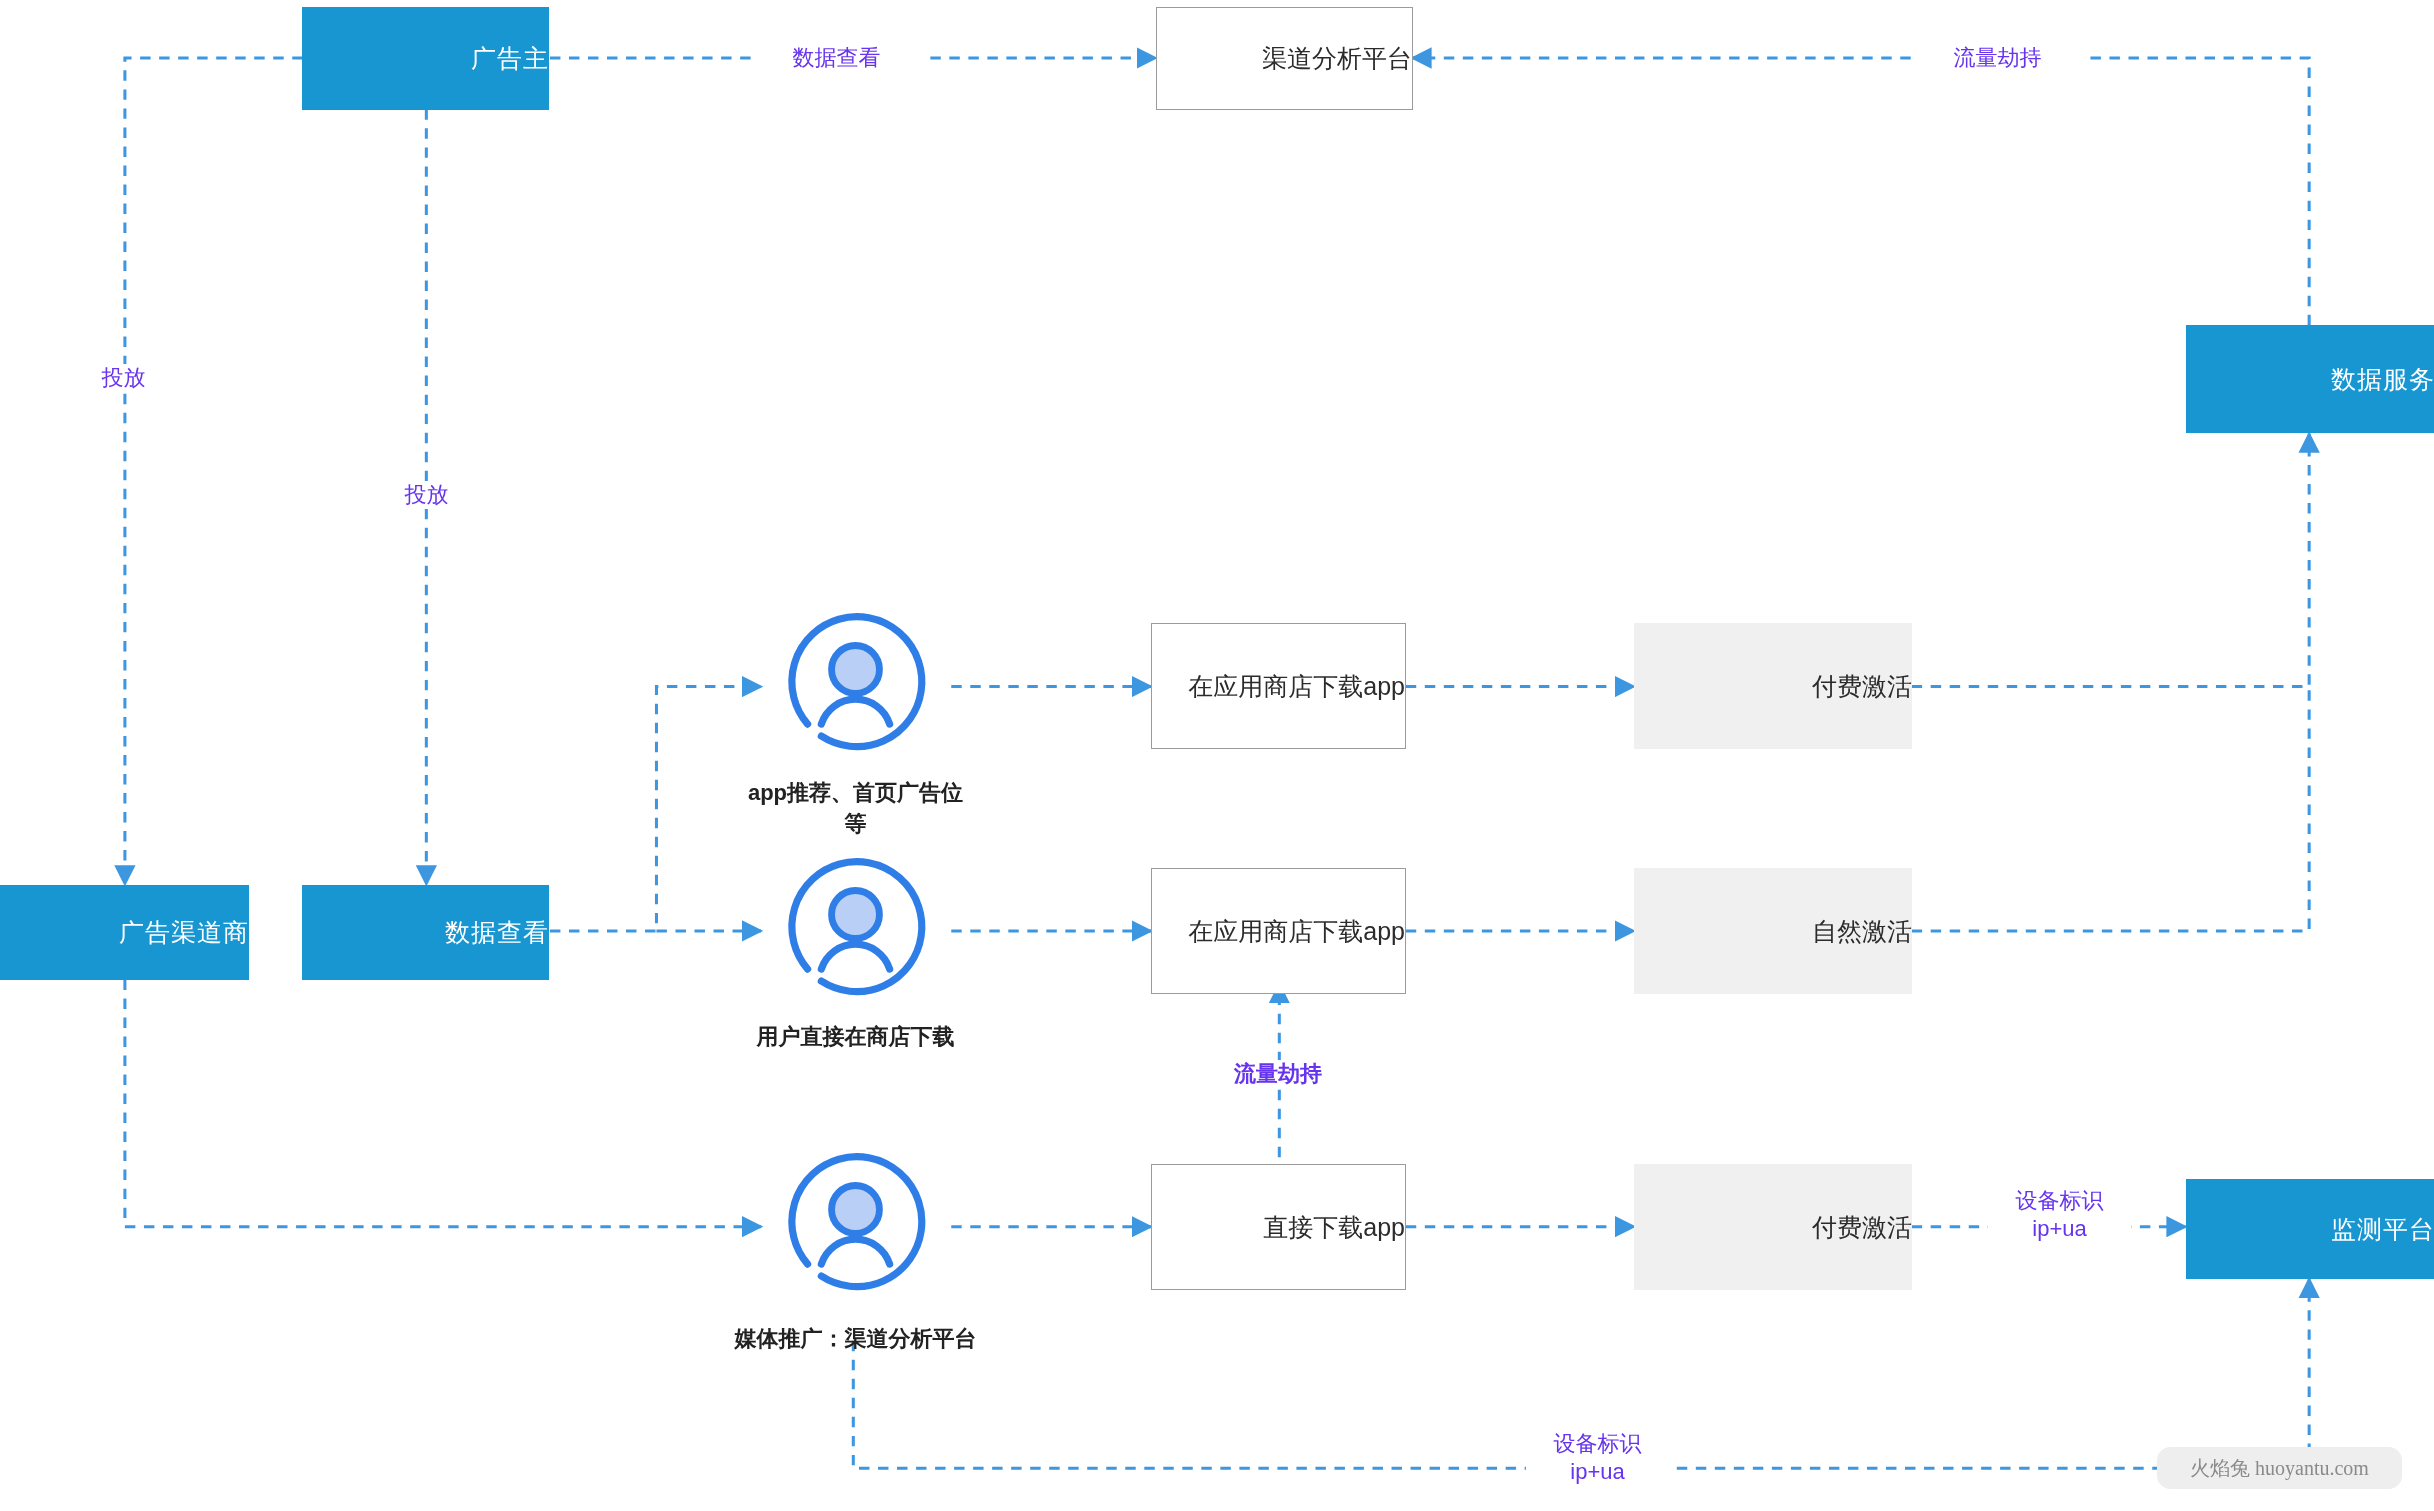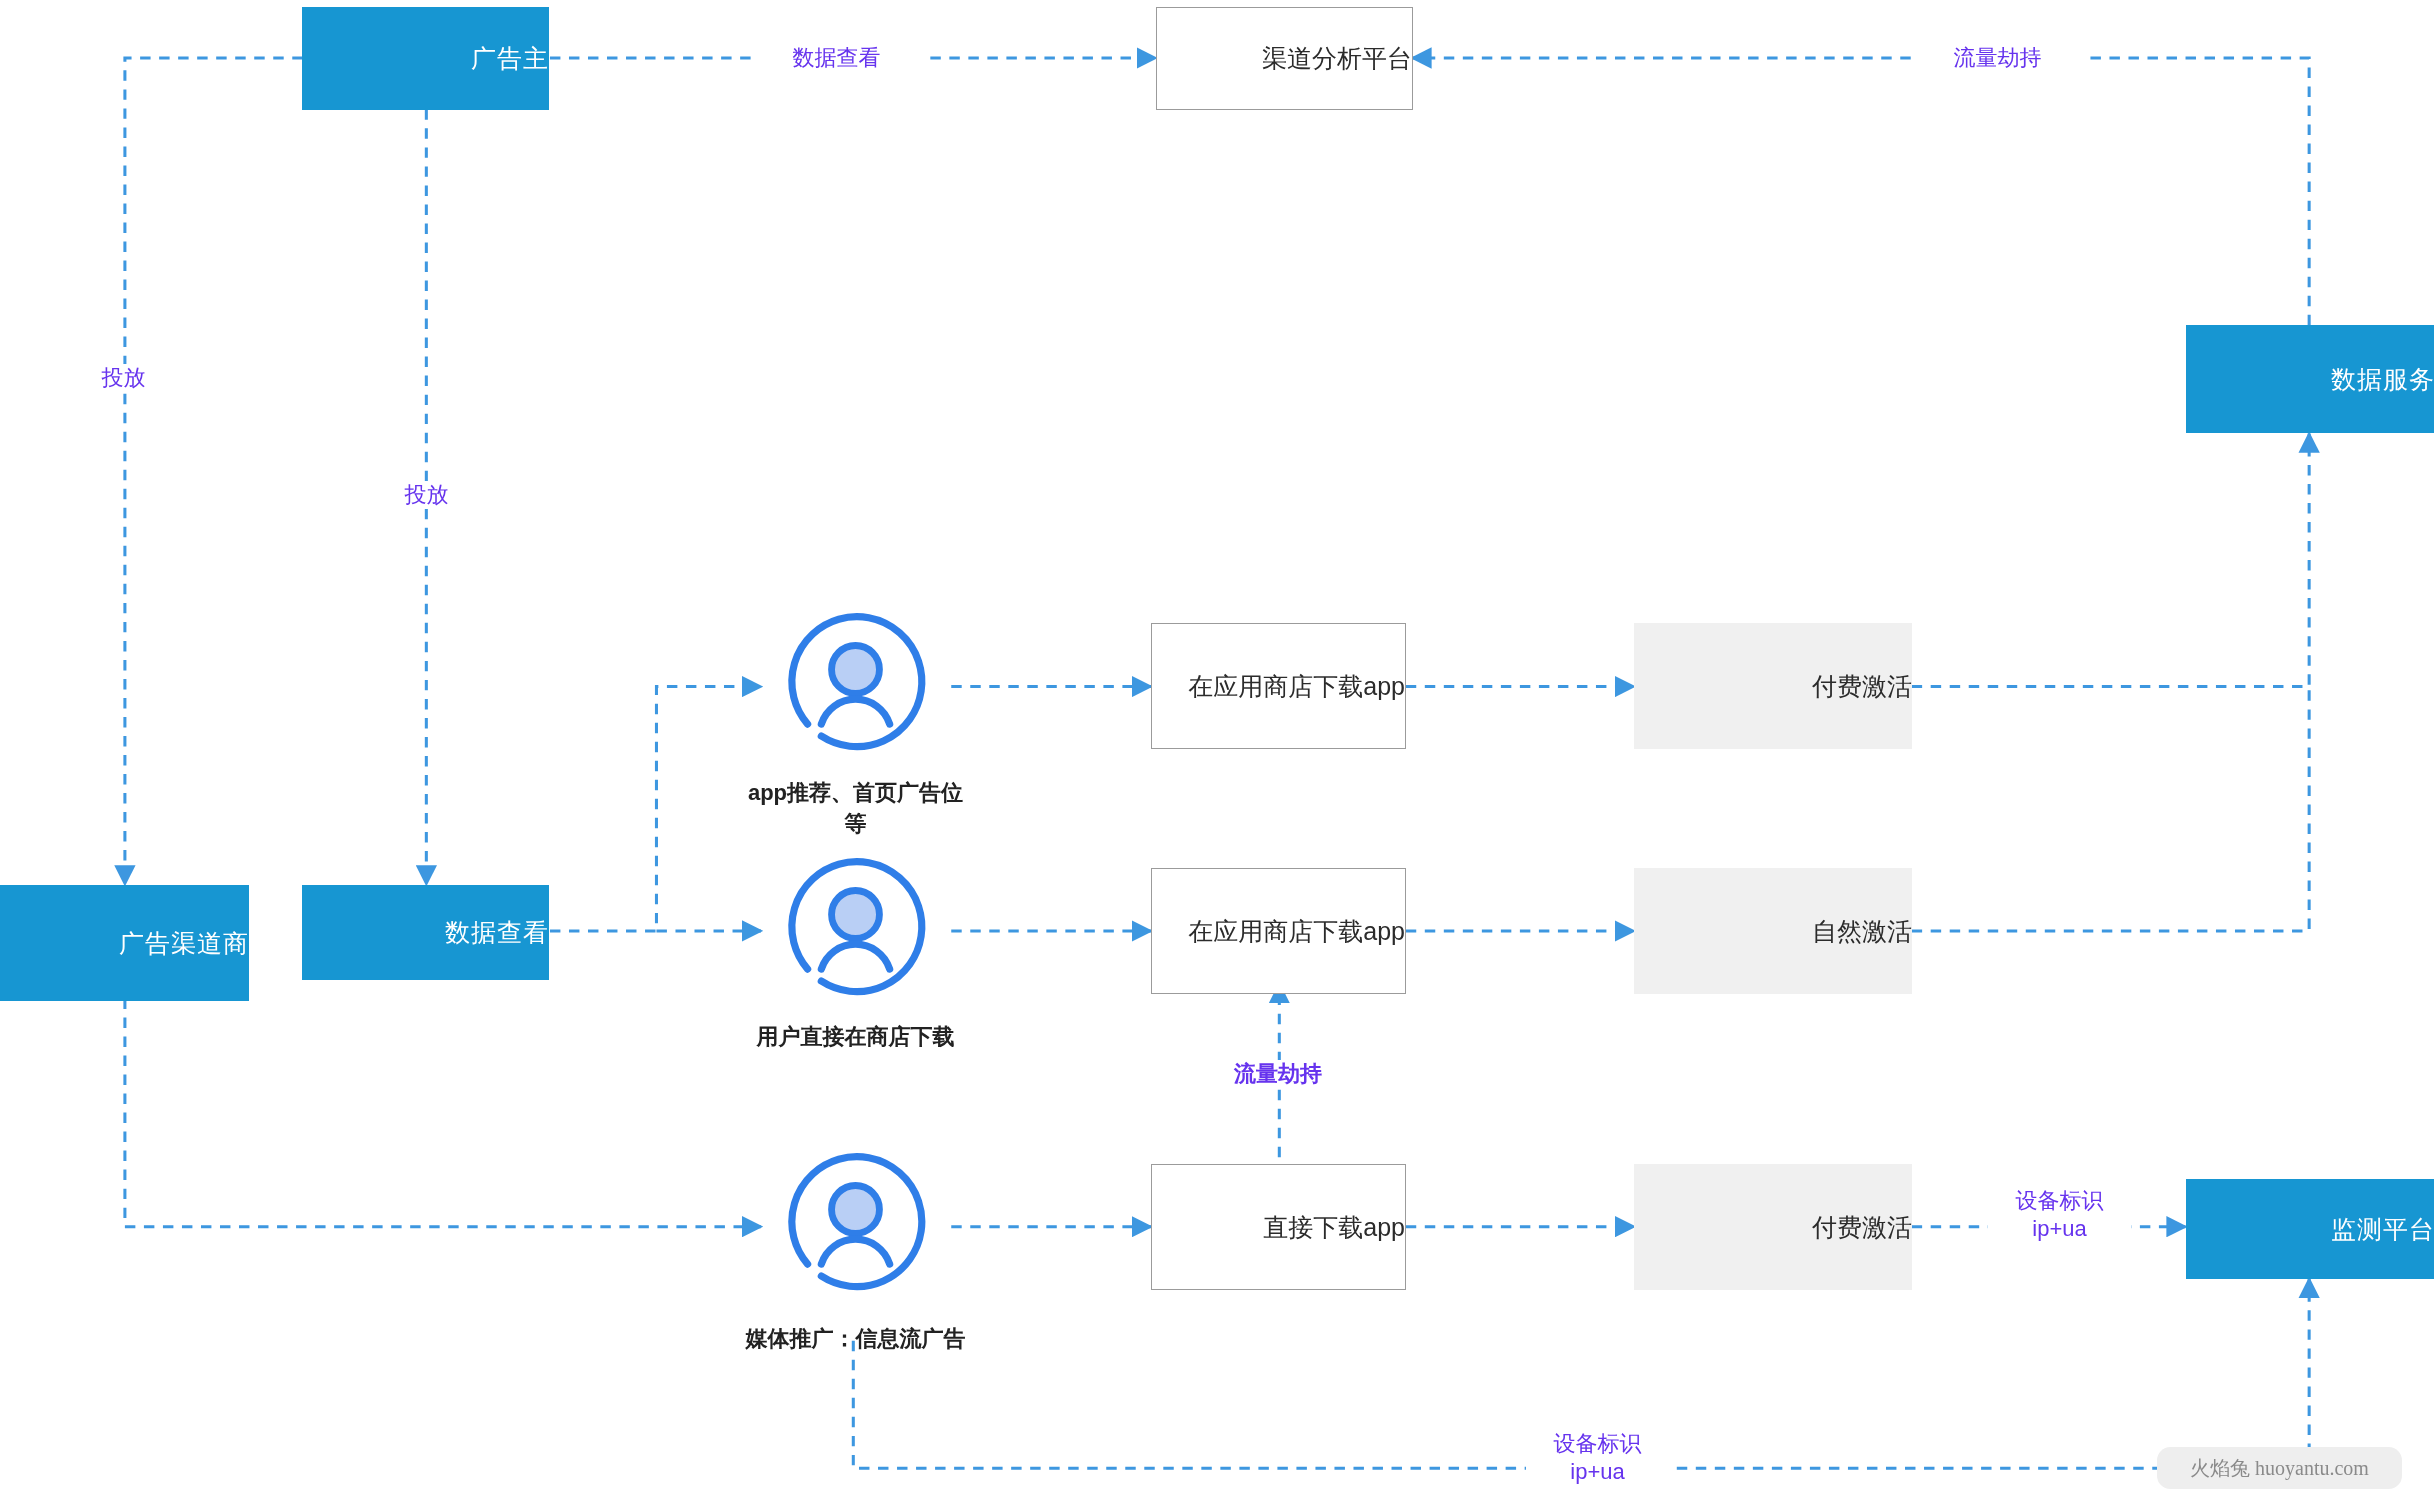--- a/index.html
+++ b/index.html
@@ -80,21 +80,21 @@
   </div>
 
   <div class="node node-white" style="left:1156px;top:6.7px;width:257px;height:103px;">
     <span>渠道分析平台</span>
   </div>
 
   <div class="node node-blue" style="left:2186px;top:325px;width:249px;height:108px;">
     <span>数据服务</span>
   </div>
 
-  <div class="node node-blue" style="left:0px;top:885px;width:249px;height:116px;">
+  <div class="node node-blue" style="left:0px;top:885px;width:249px;height:95px;">
     <span>广告渠道商</span>
   </div>
 
   <div class="node node-blue" style="left:302px;top:885px;width:247px;height:95px;">
     <span>数据查看</span>
   </div>
 
   <div class="node node-blue" style="left:2186px;top:1179px;width:249px;height:100px;">
     <span>监测平台</span>
   </div>
@@ -142,21 +142,21 @@
   </div>
   <div class="persona-caption" style="left:694px;top:1022px;width:323px;white-space:pre-line;">用户直接在商店下载</div>
 
   <div class="persona" style="left:770px;top:1141px;width:171px;height:171px;">
     <svg viewBox="0 0 100 100" width="171" height="171">
       <path d="M22,72 A38,38 0 1 1 30,79" fill="none" stroke="#2f7ee8" stroke-width="4.2" stroke-linecap="round"></path>
       <circle cx="50" cy="40" r="14" fill="#b9cff5" stroke="#2f7ee8" stroke-width="4"></circle>
       <path d="M30,72 A21,21 0 0 1 70,72" fill="none" stroke="#2f7ee8" stroke-width="4.2" stroke-linecap="round"></path>
     </svg>
   </div>
-  <div class="persona-caption" style="left:694px;top:1324px;width:323px;white-space:pre-line;">媒体推广：信息流广告</div>
+  <div class="persona-caption" style="left:694px;top:1324px;width:323px;white-space:pre-line;">媒体推广：渠道分析平台</div>
 
   <div class="edge-label" style="left:751px;top:44px;width:171px;">数据查看</div>
 
   <div class="edge-label" style="left:1912px;top:44px;width:171px;">流量劫持</div>
 
   <div class="edge-label" style="left:74px;top:364px;width:99px;">投放</div>
 
   <div class="edge-label" style="left:377px;top:481px;width:99px;">投放</div>
 
   <div class="edge-label" style="left:1196px;top:1060px;width:164px;font-weight:bold;">流量劫持</div>

